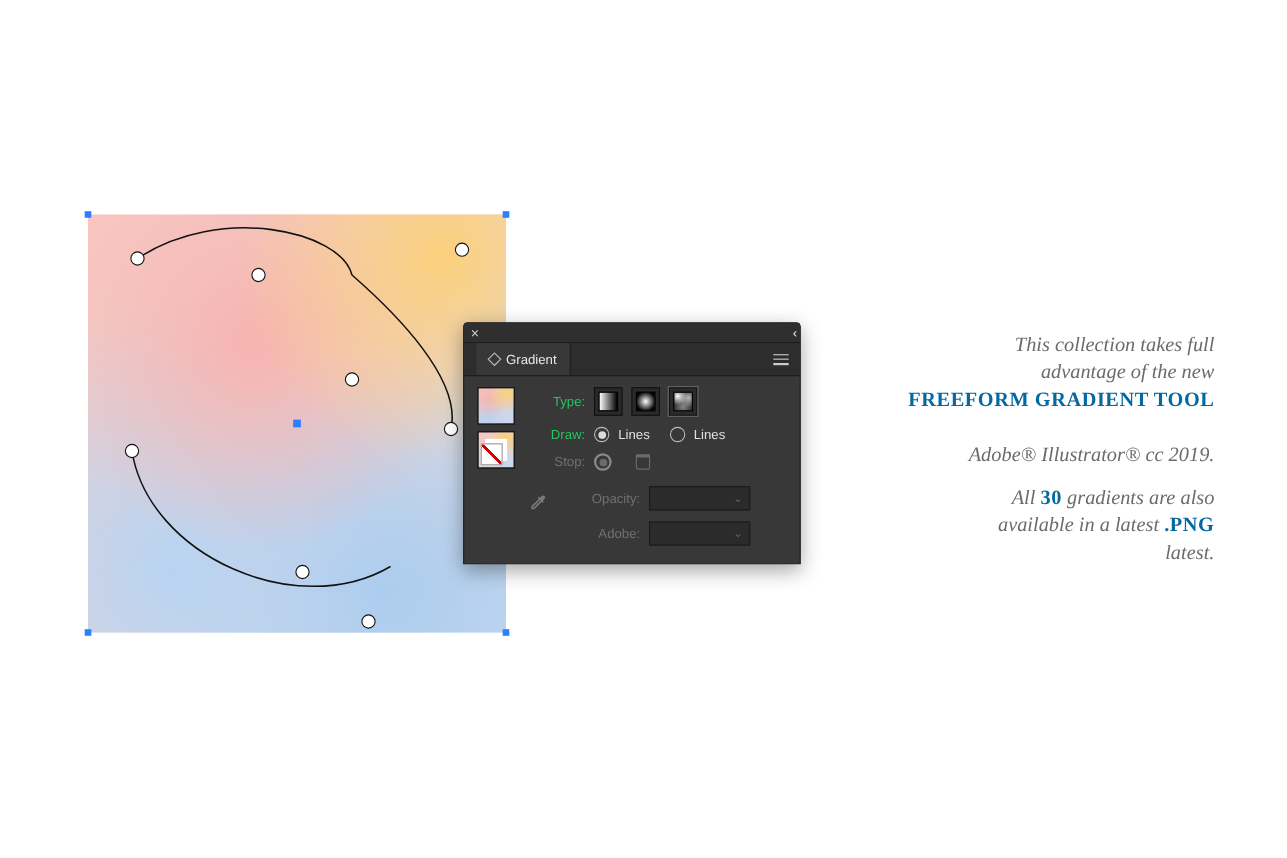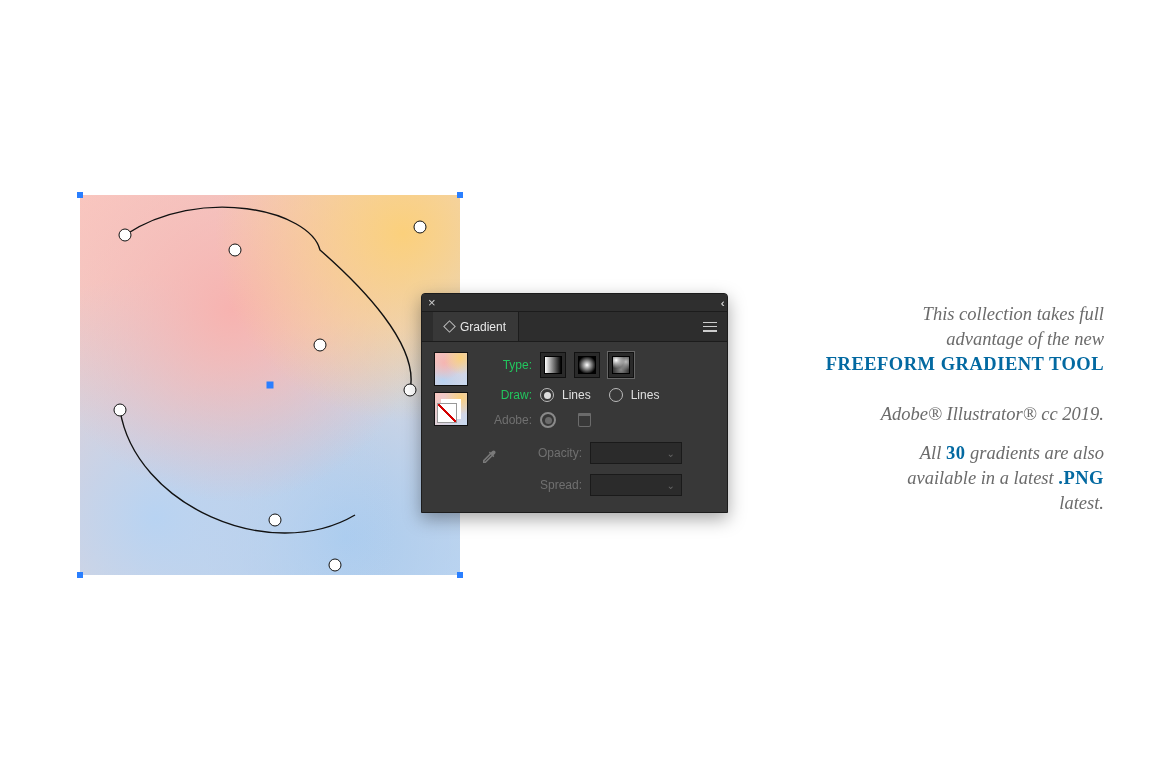--- a/index.html
+++ b/index.html
@@ -372,39 +372,39 @@
 
       <div class="row">
         <span class="row-label">Draw:</span>
         <span class="radio filled"></span>
         <span class="radio-label">Lines</span>
         <span class="radio"></span>
         <span class="radio-label">Lines</span>
       </div>
 
       <div class="row">
-        <span class="row-label dim">Adobe:</span>
+        <span class="row-label dim">Stop:</span>
         <span class="stop-circle"></span>
         <span style="width:6px"></span>
         <span class="trash"></span>
       </div>
 
       <div class="eyedrop-row">
         <svg class="eyedrop-svg" width="18" height="18" viewBox="0 0 24 24">
           <path d="M20 4c-1-1-2.6-1-3.6 0l-2 2-1.2-1.2-1.4 1.4 1.2 1.2L4 16.4V20h3.6l9-9 1.2 1.2 1.4-1.4L18 9.6l2-2c1-1 1-2.6 0-3.6zM6.8 18H6v-.8l8.6-8.6.8.8L6.8 18z" fill="#7a7a7a"></path>
         </svg>
         <div style="display:flex;flex-direction:column;gap:10px;margin-left:16px;">
           <div class="row">
             <span class="row-label dim" style="width:52px">Opacity:</span>
             <div class="dropdown">
                 <span class="chev">⌄</span>
               </div>
           </div>
           <div class="row">
-            <span class="row-label dim" style="width:52px">Spread:</span>
+            <span class="row-label dim" style="width:52px">Adobe:</span>
             <div class="dropdown">
                 <span class="chev">⌄</span>
               </div>
           </div>
         </div>
       </div>
 
     </div>
   </div>
 </div>

